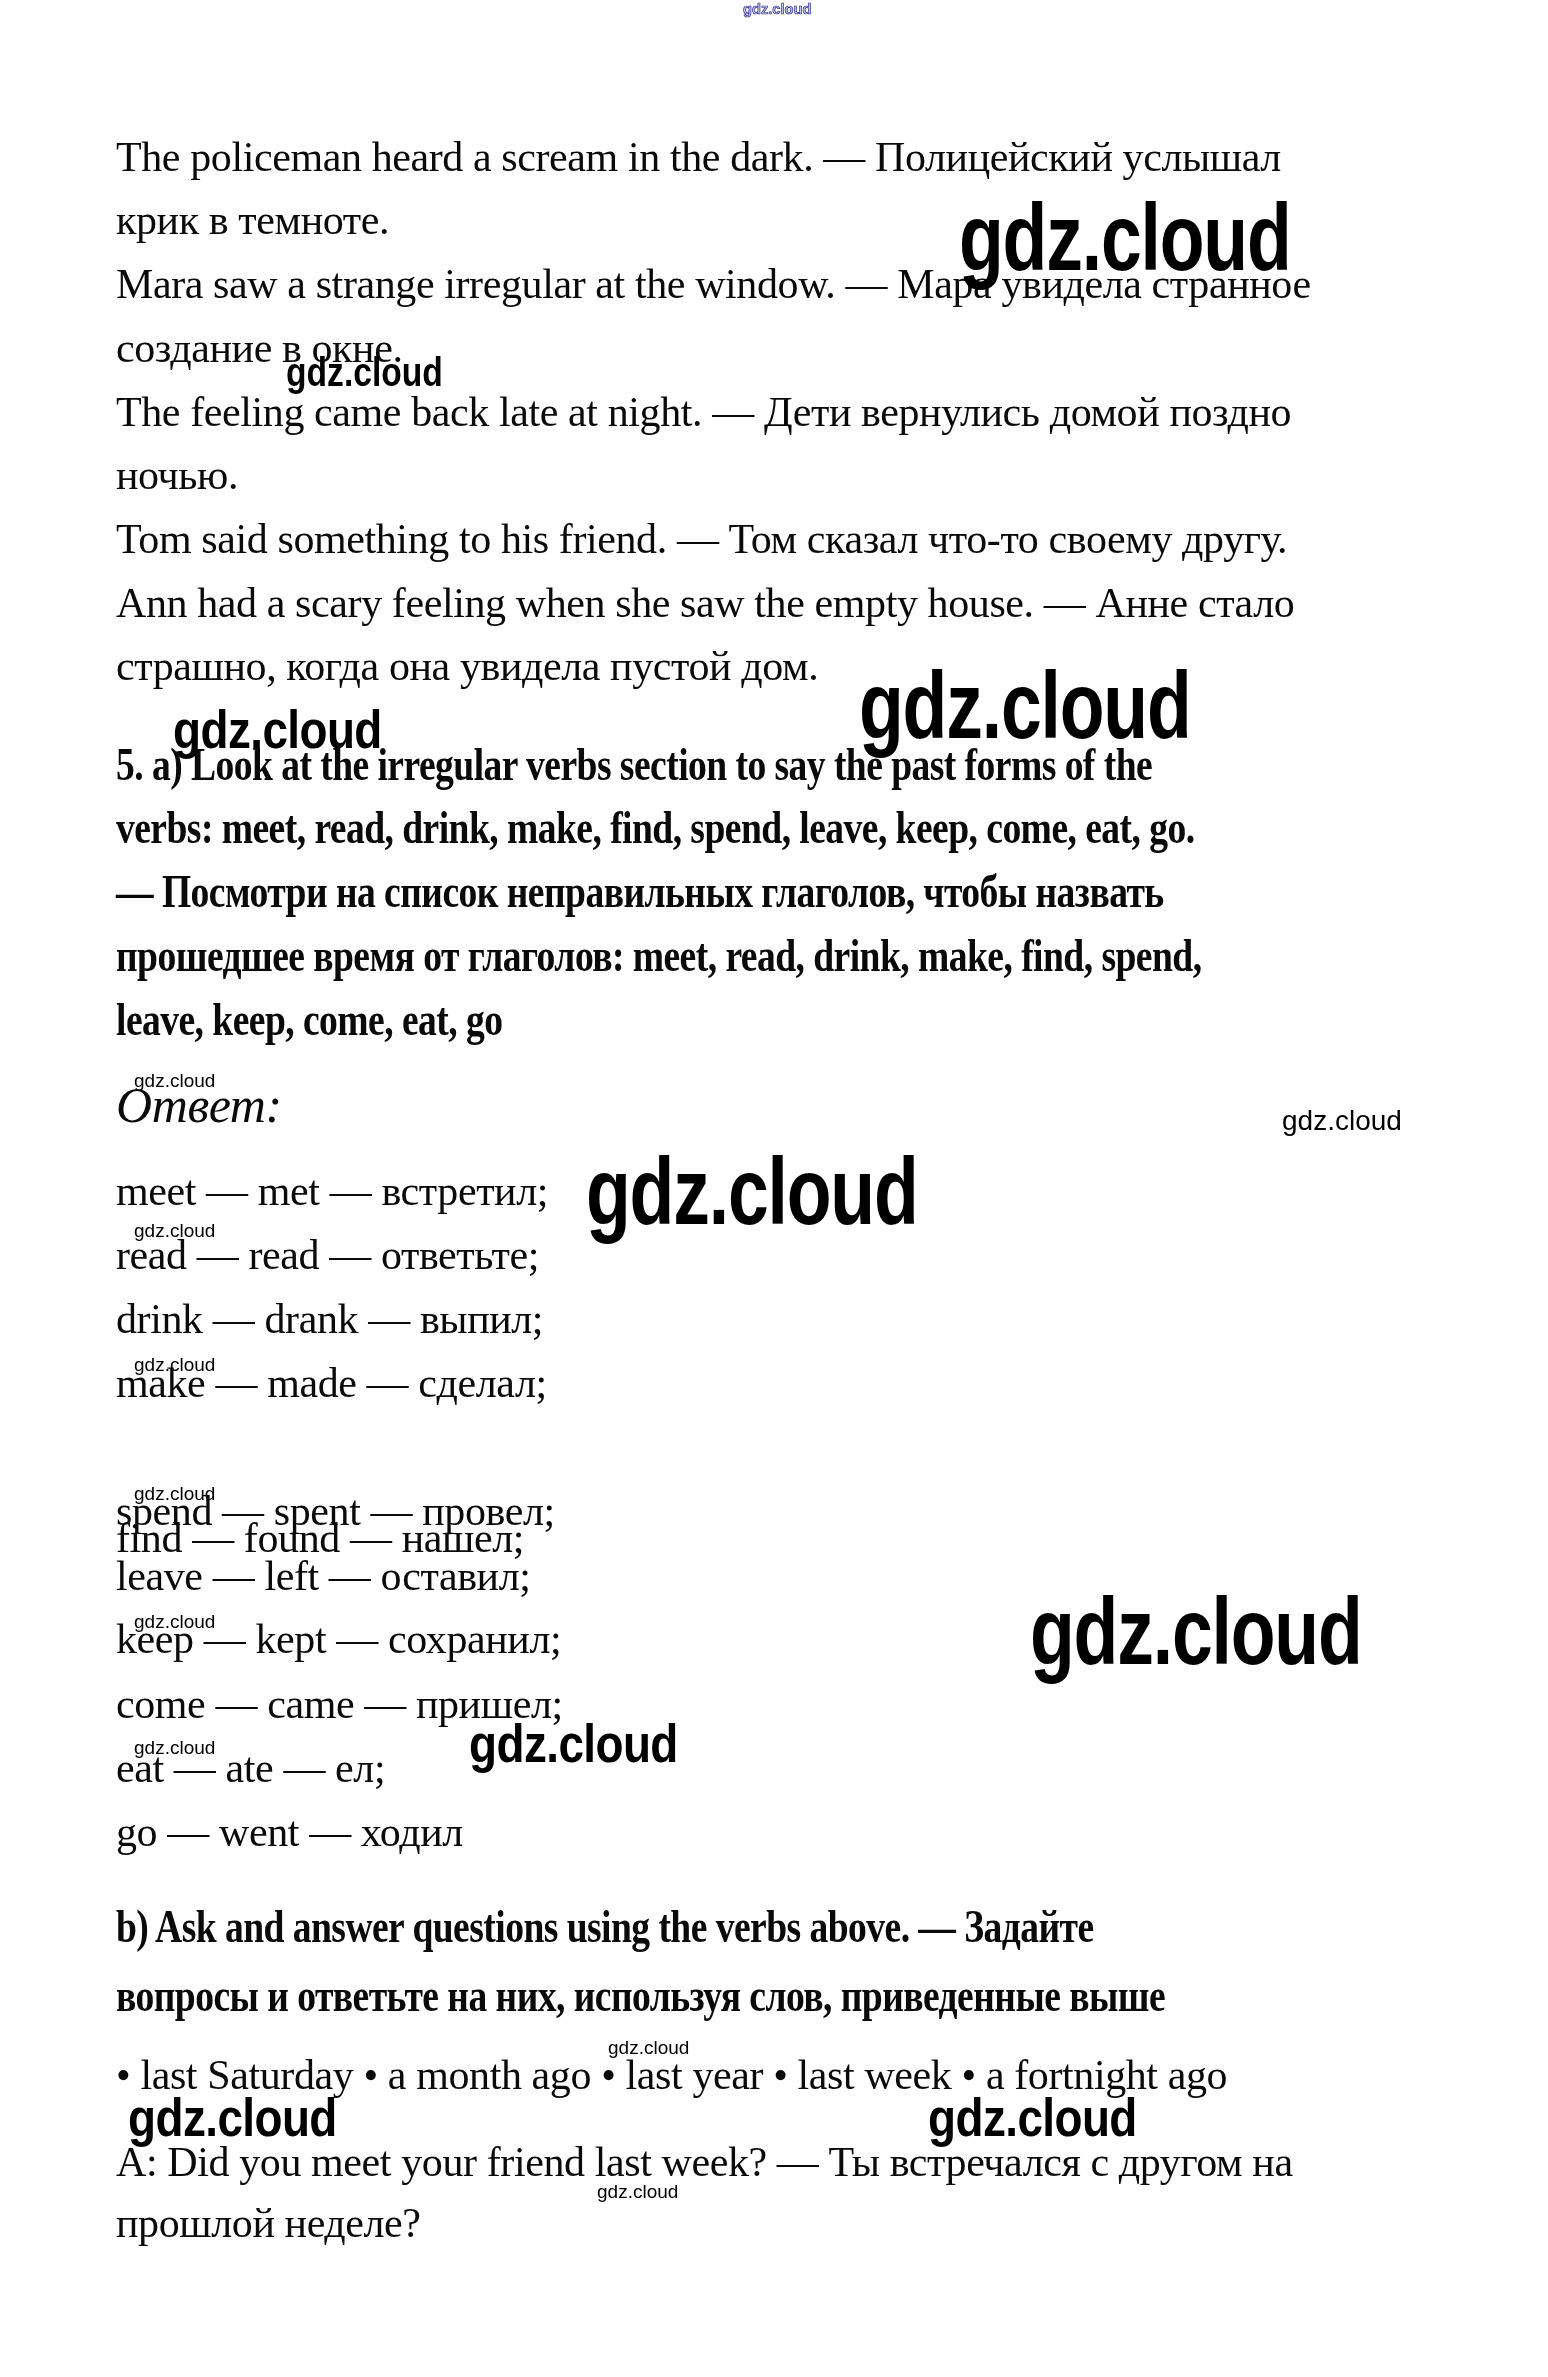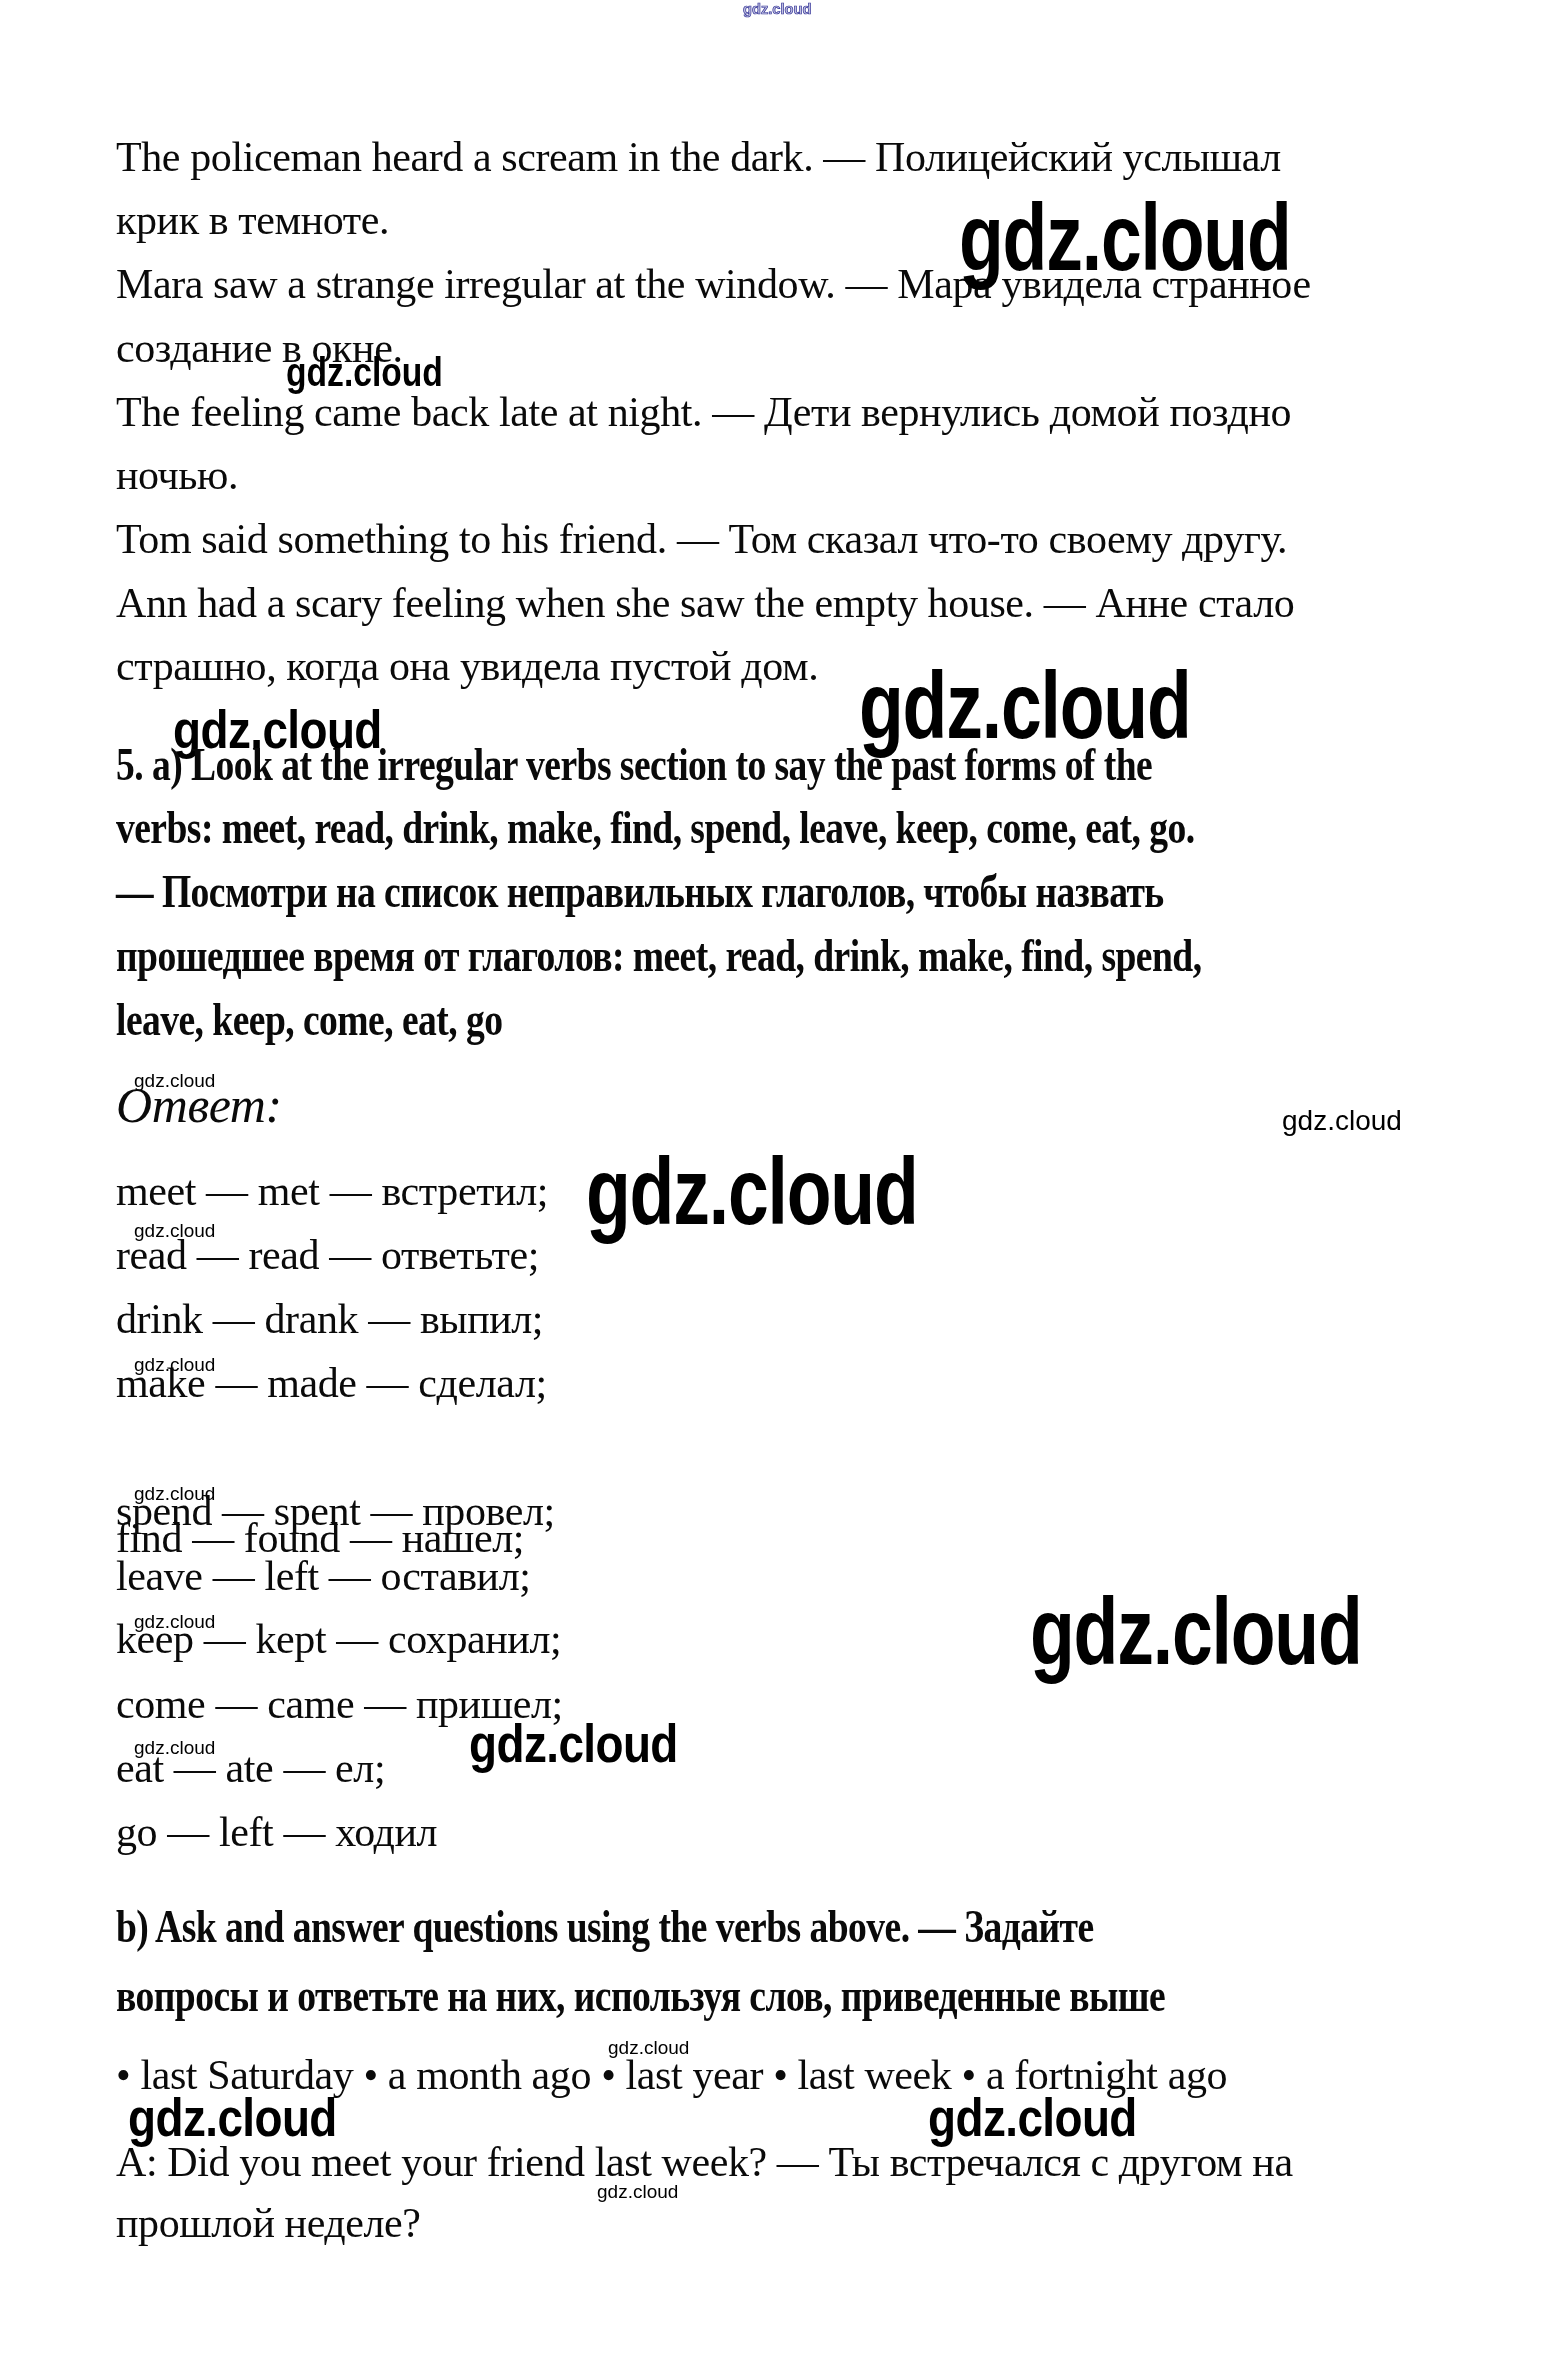--- a/index.html
+++ b/index.html
@@ -105,21 +105,21 @@
   <div class="wm wm-tiny" style="left:134px;top:1484px;">gdz.cloud</div>
   <div class="ln" style="top:1490px;font-family:Liberation Serif, serif;">spend — spent — провел;</div>
   <div class="ln" style="top:1555px;">leave — left — оставил;</div>
   <div class="wm wm-tiny" style="left:134px;top:1612px;">gdz.cloud</div>
   <div class="ln" style="top:1618px;">keep — kept — сохранил;</div>
   <div class="wm wm-big" style="left:1030px;top:1585px;">gdz.cloud</div>
   <div class="ln" style="top:1683px;">come — came — пришел;</div>
   <div class="wm wm-tiny" style="left:134px;top:1738px;">gdz.cloud</div>
   <div class="ln" style="top:1747px;">eat — ate — ел;</div>
   <div class="wm wm-med" style="left:469px;top:1716px;">gdz.cloud</div>
-  <div class="ln" style="top:1811px;">go — left — ходил</div>
+  <div class="ln" style="top:1811px;">go — went — ходил</div>
 
   <div class="ln b" style="top:1903px;">b) Ask and answer questions using the verbs above. — Задайте</div>
   <div class="ln b" style="top:1972px;">вопросы и ответьте на них, используя слов, приведенные выше</div>
 
   <div class="wm wm-tiny" style="left:608px;top:2038px;">gdz.cloud</div>
   <div class="ln" style="top:2054px;">• last Saturday • a month ago • last year • last week • a fortnight ago</div>
 
   <div class="wm wm-med" style="left:128px;top:2090px;">gdz.cloud</div>
   <div class="wm wm-med" style="left:928px;top:2090px;">gdz.cloud</div>
 

